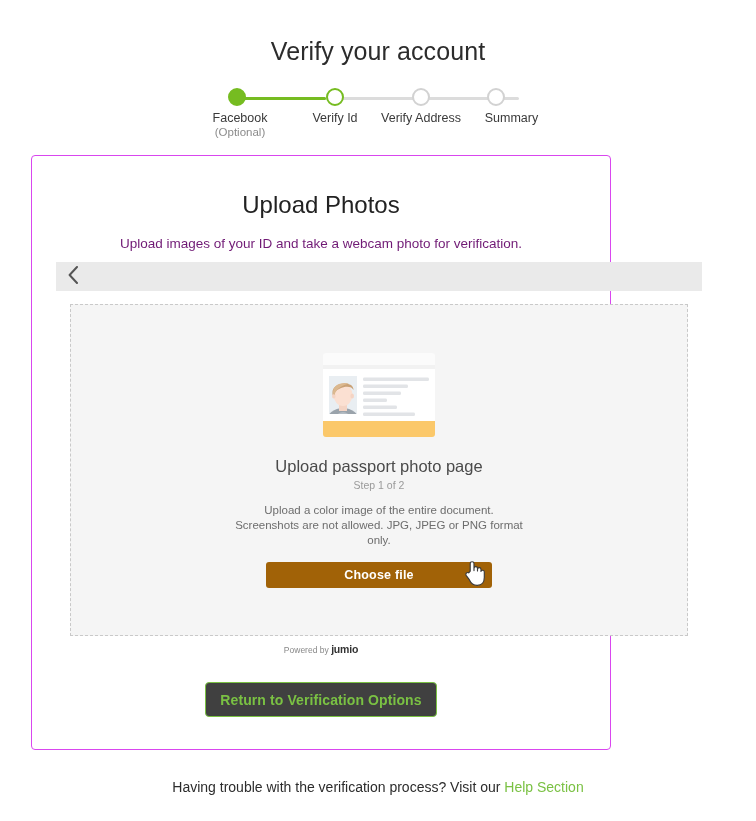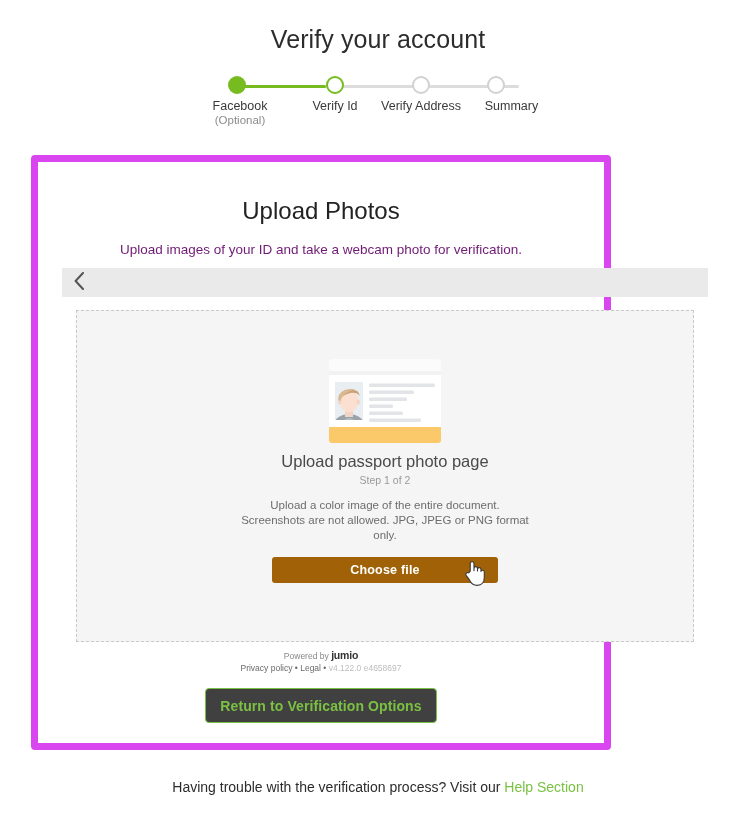--- a/index.html
+++ b/index.html
@@ -16,21 +16,21 @@
     background: #ffffff;
   }
 
   
   .page-title {
     text-align: center;
     font-size: 25px;
     font-weight: 400;
     color: #2c2c2c;
     margin: 0;
-    padding-top: 25px;
+    padding-top: 37px;
     letter-spacing: .1px;
   }
 
   
   .stepper {
     position: relative;
     width: 300px;
     margin: 22px auto 0 auto;
     height: 46px;
   }
@@ -99,21 +99,21 @@
     line-height: 14px;
   }
 
   
   .card {
     position: absolute;
     left: 31px;
     top: 155px;
     width: 580px;
     height: 595px;
-    border: 7px solid #d946ef;
+    border: 1px solid #d946ef;
     border-radius: 4px;
     background: #ffffff;
   }
   .card-title {
     text-align: center;
     font-size: 24px;
     font-weight: 400;
     color: #222;
     margin: 0;
     padding-top: 35px;
@@ -159,21 +159,21 @@
 
   
   .id-illu {
     margin-top: 46px;
     width: 120px; height: 90px;
     position: relative;
   }
 
   
   .upload-title {
-    margin-top: 5px;
+    margin-top: 16px;
     font-size: 16.5px;
     color: #4a4a4a;
     font-weight: 400;
     text-align: center;
   }
   .upload-step {
     margin-top: 3px;
     font-size: 10.5px;
     color: #9a9a9a;
     text-align: center;
@@ -373,27 +373,20 @@
       <div class="upload-desc">Upload a color image of the entire document. Screenshots are not allowed. JPG, JPEG or PNG format only.</div>
 
       <button class="choose-btn">Choose file</button>
     </div>
 
     <div class="jumio">
       <div class="jumio-line1">
         <span>Powered by</span>
         <span class="jumio-brand">jumio</span>
       </div>
-      <div class="jumio-line2">
-        <a class="jumio-link" href="#">Privacy policy</a>
-        <span>•</span>
-        <a class="jumio-link" href="#">Legal</a>
-        <span>•</span>
-        <span class="jumio-ver">v4.122.0 e4658697</span>
-      </div>
     </div>
 
     <div class="return-wrap">
       <button class="return-btn">Return to Verification Options</button>
     </div>
 
   </div>
 
   <div class="help">
     <span>Having trouble with the verification process? Visit our</span>

